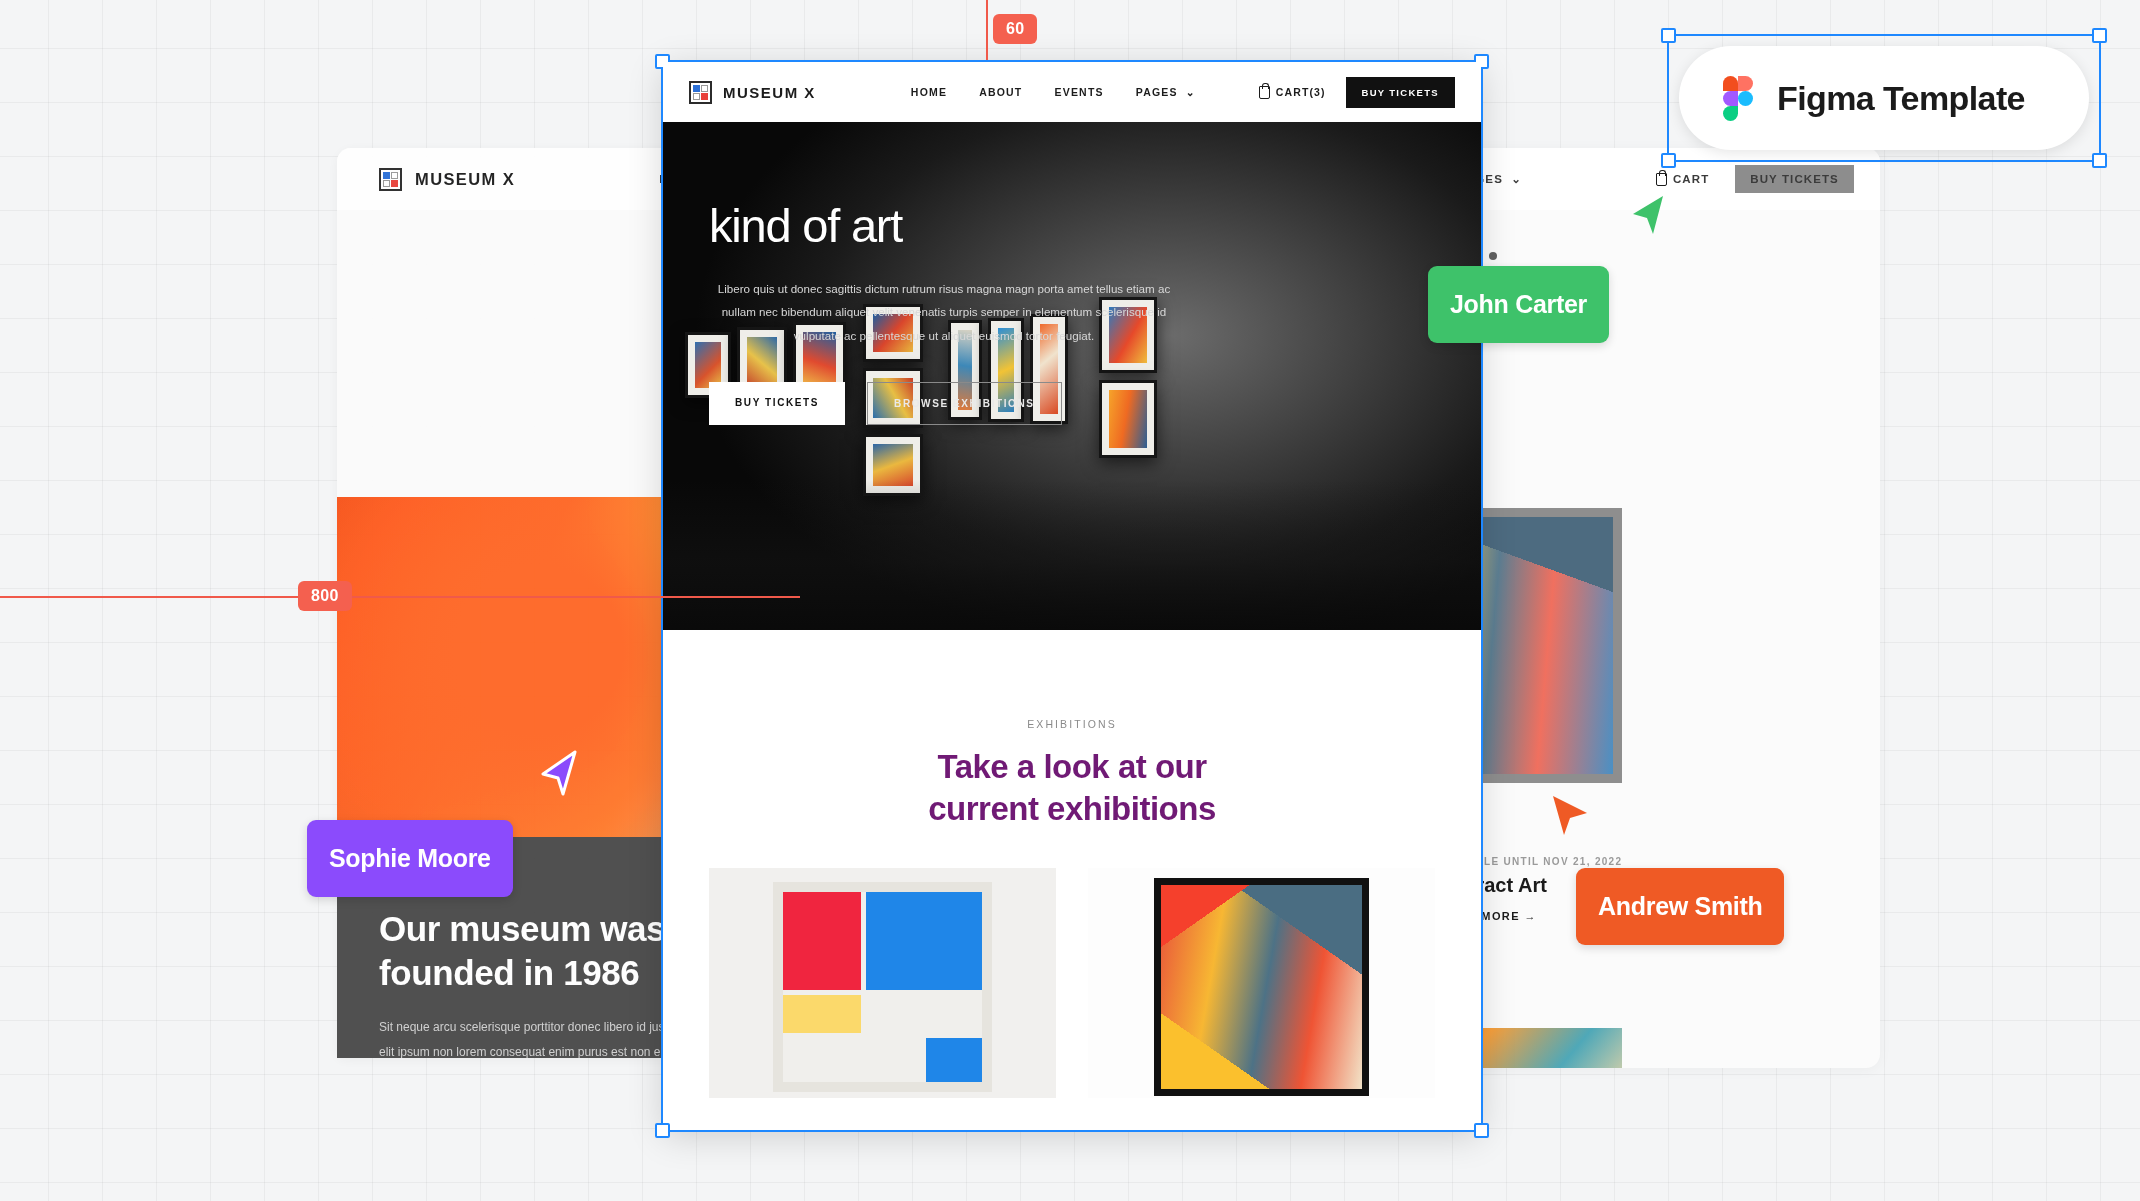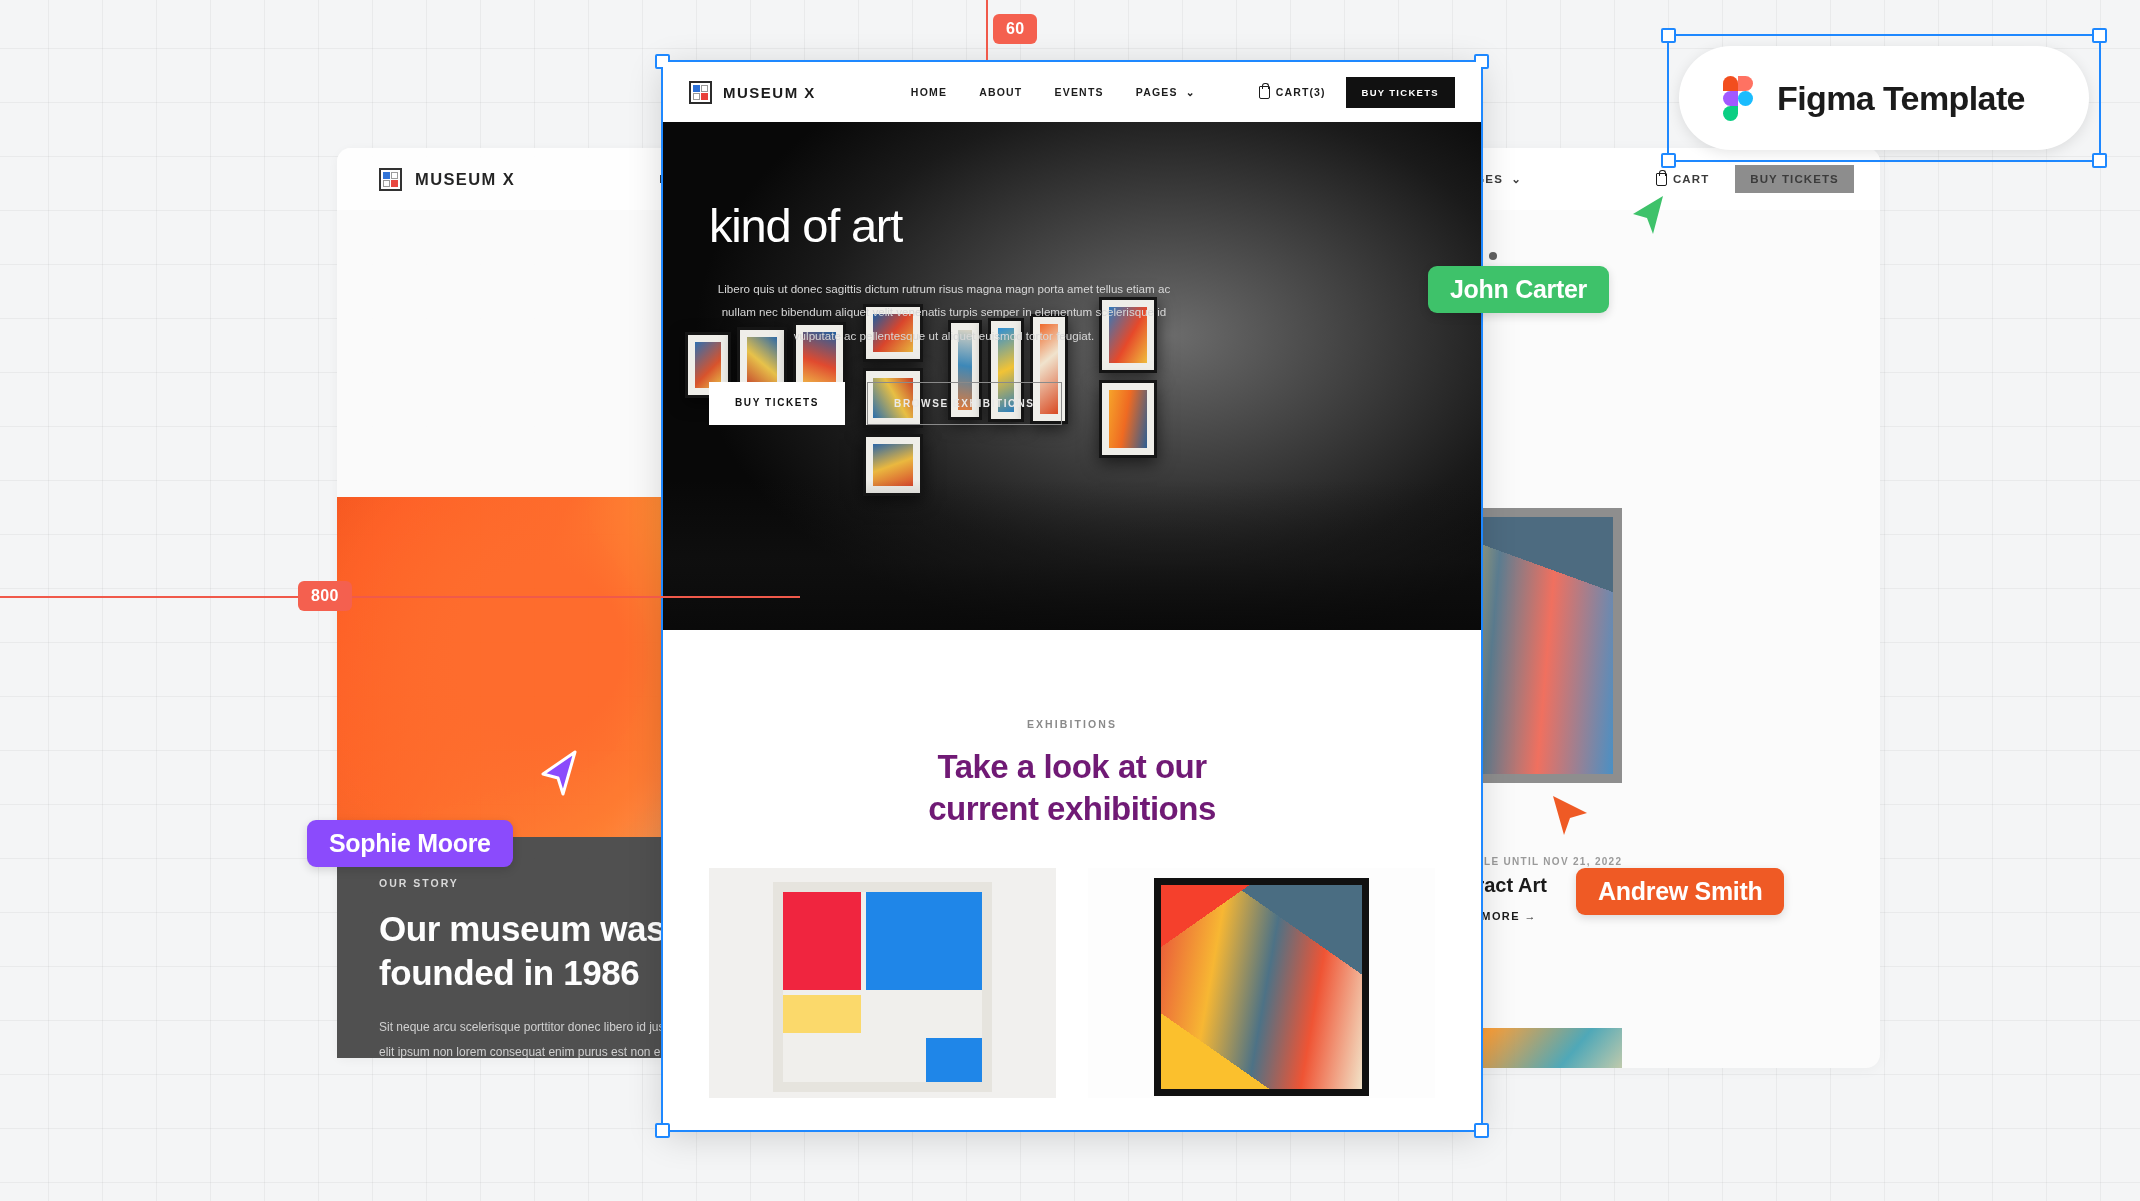--- a/index.html
+++ b/index.html
@@ -153,21 +153,21 @@
   }
   .frame i { position:absolute; inset:7px; display:block; }
   .hero-txt { position:absolute; left:46px; top:78px; z-index:2; width:520px; }
   .hero-h1 { font-size:47px; line-height:1.12; color:#fff; font-weight:400; letter-spacing:-1.2px; }
   .hero-p { margin-top:24px; font-size:11.6px; line-height:2.05; color:#d7d7d7; max-width:470px;text-align:center; }
   .hero-btns { margin-top:34px; display:flex; gap:22px; }
   .btn-w { background:#fff; color:#111; padding:15px 26px; font-size:10px; font-weight:700; letter-spacing:1.6px; }
   .btn-o { border:1px solid #8a8a8a; color:#e9e9e9; padding:15px 26px; font-size:10px; font-weight:700; letter-spacing:1.6px; }
 
   .hp-exh { padding:88px 0 0; text-align:center; background:#fff; }
-  .exh-eyebrow { font-size:10.5px; letter-spacing:2.1px; font-weight:700; color:#8a8a8a; }
+  .exh-eyebrow { font-size:10.5px; letter-spacing:2.1px; font-weight:400; color:#8a8a8a; }
   .exh-h2 { margin-top:16px; font-size:33px; font-weight:700; line-height:1.28; color:#701a75; letter-spacing:-.5px; }
   .exh-cards { margin-top:38px; display:flex; gap:32px; padding:0 46px; }
   .exh-card { flex:1; height:230px; overflow:hidden; }
   .art-mondrian {
     width:100%; height:100%; background:#f1f0ee;
     display:flex; align-items:flex-start; justify-content:center; padding-top:14px;
   }
   .mond-frame { width:63%; height:210px; background:#e6e4de; padding:10px; }
   .mond {
     width:100%; height:100%; background:#f0efec;
@@ -221,21 +221,21 @@
   .figma-logo span { position:absolute; display:block; }
   .fl-1 { width:15px;height:15px;left:0;top:0;background:#f24e1e;border-radius:7.5px 7.5px 0 0; }
   .fl-2 { width:15px;height:15px;left:15px;top:0;background:#ff7262;border-radius:0 7.5px 7.5px 0; }
   .fl-3 { width:15px;height:15px;left:0;top:15px;background:#a259ff;border-radius:7.5px 0 0 7.5px; }
   .fl-4 { width:15px;height:15px;left:15px;top:15px;background:#1abcfe;border-radius:50%; }
   .fl-5 { width:15px;height:15px;left:0;top:30px;background:#0acf83;border-radius:7.5px 0 7.5px 7.5px; }
   .figma-txt { font-size:34px; font-weight:700; color:#1b1b1b; letter-spacing:-.6px; }
 
   
   .cursor-lbl {
-    position:absolute; color:#fff; border-radius:9px; padding:9px 22px;
+    position:absolute; color:#fff; border-radius:9px; padding:24px 22px;
     font-size:25px; font-weight:700; letter-spacing:-.3px; white-space:nowrap;
     box-shadow:0 3px 10px rgba(0,0,0,.14);
   }
   .cur-arrow { position:absolute; }
   .dot { position:absolute; width:8px; height:8px; border-radius:50%; background:#5c5c5c; }
 </style>
 </head>
 <body>
 
 <div id="canvas">

